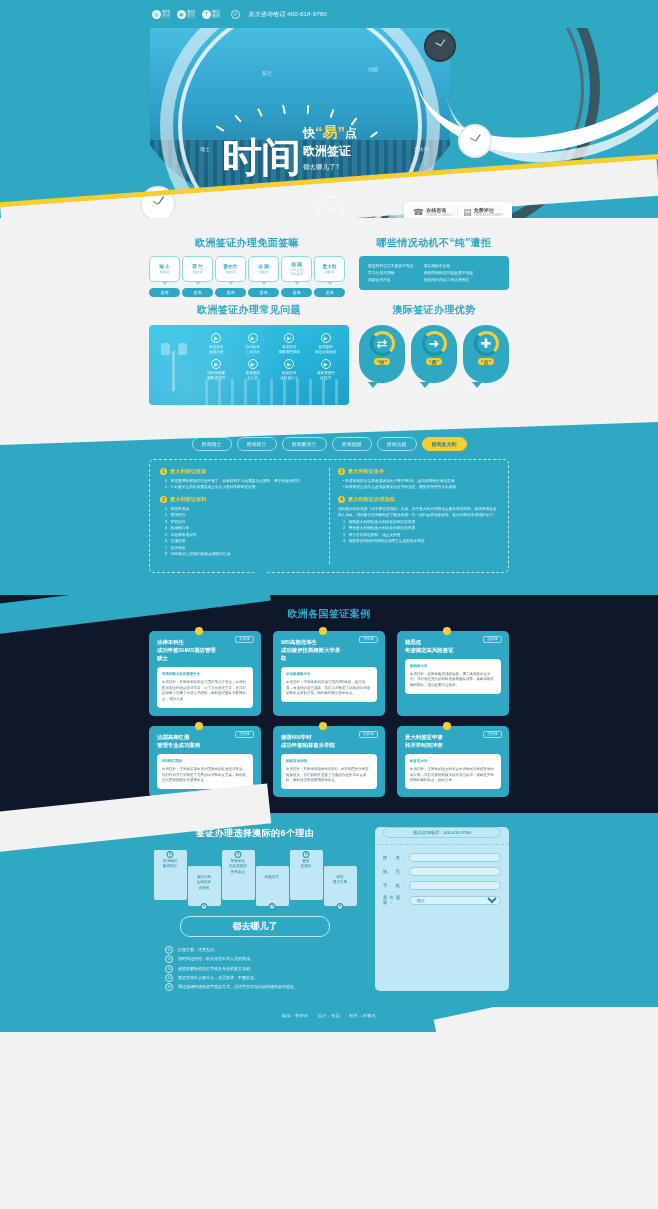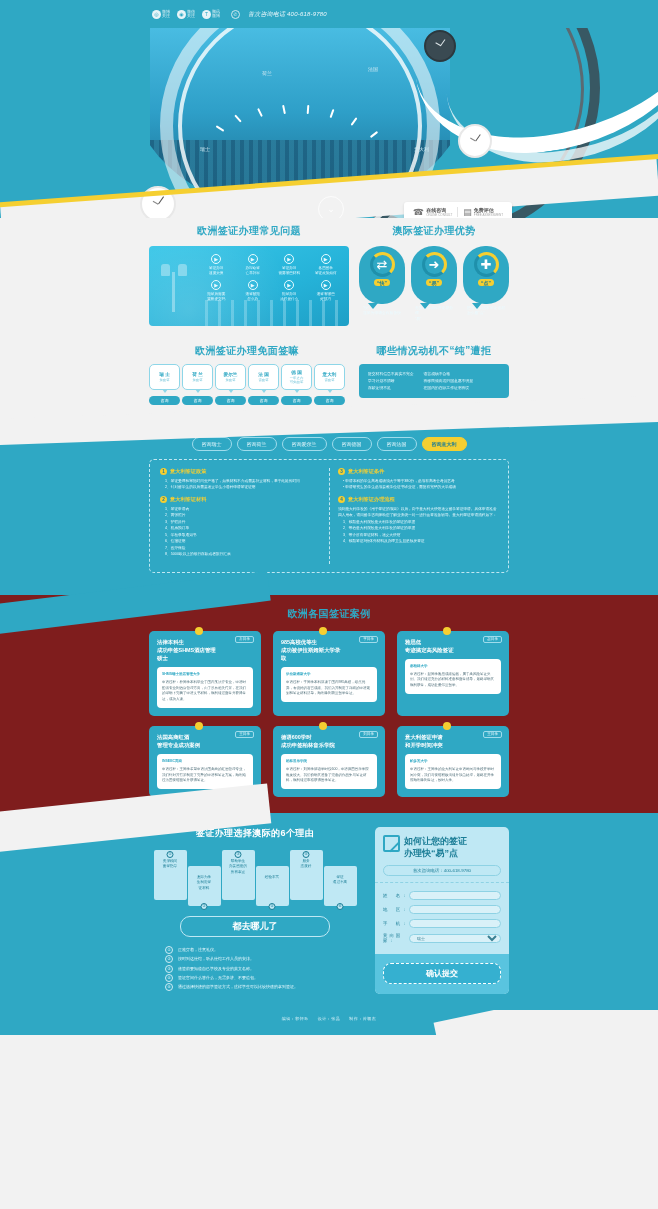--- a/index.html
+++ b/index.html
@@ -130,21 +130,21 @@
   .pcol + .pcol { border-left:1px dashed #bfe7f2;}
   .blk { margin-bottom:6px;}
   .blk-h { display:flex; align-items:center; gap:3px; margin-bottom:2.5px;}
   .blk-n { width:7px; height:7px; border-radius:50%; background:#f5cf31; color:#1b7d96; font-size:4.6px; font-weight:bold; display:flex; align-items:center; justify-content:center;}
   .blk-t { font-size:5.2px; font-weight:bold; color:#f5cf31;}
   .blk ol,.blk ul { list-style:none; }
   .blk li { font-size:3.7px; color:#eafaff; line-height:1.75; padding-left:5px;}
   .blk p { font-size:3.7px; color:#eafaff; line-height:1.75;}
 
   
-  .cases { padding:12px 0 16px; background:#7f1d1d;}
+  .cases { padding:12px 0 16px; background:#0f172a;}
   .cases .sec-title{ margin-bottom:10px;}
   .case-grid { width:360px; margin:0 auto; display:grid; grid-template-columns:repeat(3,1fr); gap:10px 12px;}
   .case { background:#2fa8c4; border-radius:5px; padding:7px 8px 8px; position:relative;}
   .case-dot { position:absolute; left:46px; top:-4px; width:8px; height:8px; border-radius:50%; background:#f5cf31;}
   .case-who { position:absolute; right:7px; top:5px; border:1px solid #9fdcec; border-radius:2px; font-size:3.6px; color:#eafaff; padding:.5px 3px;}
   .case-t { font-size:5.4px; font-weight:bold; color:#fff; line-height:1.5; width:62%;}
   .case-body { margin-top:5px; background:#fff; border-radius:4px; padding:5px 5px;}
   .case-body div { font-size:3.5px; color:#4a6a75; line-height:1.65;}
   .case-body .kv { color:#2fa8c4; font-weight:bold; margin-bottom:2px;}
 
@@ -229,20 +229,28 @@
       <i style="left:116px;top:3px;transform:rotate(20deg)"></i>
       <i style="left:138px;top:11px;transform:rotate(36deg)"></i>
       <i style="left:158px;top:24px;transform:rotate(52deg)"></i>
     </div>
 
     <span class="country-lbl" style="left:200px;top:118px">瑞士</span>
     <span class="country-lbl" style="left:414px;top:118px">意大利</span>
     <span class="country-lbl" style="left:262px;top:42px">荷兰</span>
     <span class="country-lbl" style="left:368px;top:38px">法国</span>
 
+    <div class="hero-title">
+      <span class="h-shi">时间</span>
+      <div class="h-right">
+        <div class="h-l1"><span>快</span><em>“易”</em><span>点</span></div>
+        <div class="h-l2">欧洲签证</div>
+        <div class="h-l3">都去哪儿了?</div>
+      </div>
+    </div>
 
     <div class="clock clock-1"></div>
     <div class="clock clock-2"></div>
     <div class="clock clock-3"></div>
     <div class="circ-arrow">⌄</div>
     <div class="yellow-band"></div>
     <div class="diag-white"></div>
 
     <div class="cta-box">
       <div class="cta-item">
@@ -252,111 +260,20 @@
           <s>ONLINE CONSULT</s>
         </span>
       </div>
       <div class="cta-div"></div>
       <div class="cta-item">
         <span class="cta-ic">▤</span>
         <span class="cta-tx">
           <b>免费评估</b>
           <s>FREE ASSESSMENT</s>
         </span>
-      </div>
-    </div>
-  </div>
-
-  <div class="wrap" style="margin-top:6px">
-    <div style="display:flex;gap:10px">
-      <div style="width:200px">
-        <div class="sec-title">欧洲签证办理常见问题</div>
-      </div>
-      <div style="width:150px">
-        <div class="sec-title">澳际签证办理优势</div>
-      </div>
-    </div>
-
-    <div class="row2">
-      <div class="faq-box">
-        <div class="faq-sky"></div>
-        <div class="lamp">
-            <i style="left:0"></i>
-            <i style="left:17px"></i>
-          </div>
-        <div class="skyline"></div>
-        <div class="faq-grid">
-          <div class="faq-it">
-              <div class="faq-play">▶</div>
-              <div class="faq-tx" style="white-space: pre-line;">签证办理
-速度太慢</div>
-            </div>
-          <div class="faq-it">
-              <div class="faq-play">▶</div>
-              <div class="faq-tx" style="white-space: pre-line;">办理欧签
-亡羊补牢</div>
-            </div>
-          <div class="faq-it">
-              <div class="faq-play">▶</div>
-              <div class="faq-tx" style="white-space: pre-line;">签证办理
-需要哪些材料</div>
-            </div>
-          <div class="faq-it">
-              <div class="faq-play">▶</div>
-              <div class="faq-tx" style="white-space: pre-line;">各国留学
-签证政策如何</div>
-            </div>
-          <div class="faq-it">
-              <div class="faq-play">▶</div>
-              <div class="faq-tx" style="white-space: pre-line;">拒签后需要
-重新提交吗</div>
-            </div>
-          <div class="faq-it">
-              <div class="faq-play">▶</div>
-              <div class="faq-tx" style="white-space: pre-line;">递签被拒
-怎么办</div>
-            </div>
-          <div class="faq-it">
-              <div class="faq-play">▶</div>
-              <div class="faq-tx" style="white-space: pre-line;">拒签办理
-流程是什么</div>
-            </div>
-          <div class="faq-it">
-              <div class="faq-play">▶</div>
-              <div class="faq-tx" style="white-space: pre-line;">递签有哪些
-好技巧</div>
-            </div>
-        </div>
-      </div>
-
-      <div class="adv-box">
-        <div class="adv-card">
-          <div class="adv-bub">
-            <div class="adv-ring">⇄</div>
-            <div class="adv-badge">“快”</div>
-          </div>
-          <div class="adv-tx" style="white-space: pre-line;">“快”
-递签为申请全程服务快</div>
-        </div>
-        <div class="adv-card">
-          <div class="adv-bub">
-            <div class="adv-ring">➜</div>
-            <div class="adv-badge">“易”</div>
-          </div>
-          <div class="adv-tx" style="white-space: pre-line;">无复杂繁琐程序更易办理
-“易”</div>
-        </div>
-        <div class="adv-card">
-          <div class="adv-bub">
-            <div class="adv-ring">✚</div>
-            <div class="adv-badge">“点”</div>
-          </div>
-          <div class="adv-tx" style="white-space: pre-line;">把握拒签国家签证走材
-怎么看“点”</div>
-        </div>
       </div>
     </div>
   </div>
 
   <div class="wrap" style="margin-top:18px">
     <div class="row3">
       <div class="vf-col">
         <div class="sec-title">欧洲签证办理免面签嘛</div>
         <div class="vf-bubbles">
           <div class="vf-item">
@@ -416,20 +333,111 @@
           <ul>
             <li>语言成绩不合格</li>
             <li>有移民倾向或归国意愿不明显</li>
             <li>在国内的在职工作证明有误</li>
           </ul>
         </div>
       </div>
     </div>
   </div>
 
+  <div class="wrap" style="margin-top:6px">
+    <div style="display:flex;gap:10px">
+      <div style="width:200px">
+        <div class="sec-title">欧洲签证办理常见问题</div>
+      </div>
+      <div style="width:150px">
+        <div class="sec-title">澳际签证办理优势</div>
+      </div>
+    </div>
+
+    <div class="row2">
+      <div class="faq-box">
+        <div class="faq-sky"></div>
+        <div class="lamp">
+            <i style="left:0"></i>
+            <i style="left:17px"></i>
+          </div>
+        <div class="skyline"></div>
+        <div class="faq-grid">
+          <div class="faq-it">
+              <div class="faq-play">▶</div>
+              <div class="faq-tx" style="white-space: pre-line;">签证办理
+速度太慢</div>
+            </div>
+          <div class="faq-it">
+              <div class="faq-play">▶</div>
+              <div class="faq-tx" style="white-space: pre-line;">办理欧签
+亡羊补牢</div>
+            </div>
+          <div class="faq-it">
+              <div class="faq-play">▶</div>
+              <div class="faq-tx" style="white-space: pre-line;">签证办理
+需要哪些材料</div>
+            </div>
+          <div class="faq-it">
+              <div class="faq-play">▶</div>
+              <div class="faq-tx" style="white-space: pre-line;">各国留学
+签证政策如何</div>
+            </div>
+          <div class="faq-it">
+              <div class="faq-play">▶</div>
+              <div class="faq-tx" style="white-space: pre-line;">拒签后需要
+重新提交吗</div>
+            </div>
+          <div class="faq-it">
+              <div class="faq-play">▶</div>
+              <div class="faq-tx" style="white-space: pre-line;">递签被拒
+怎么办</div>
+            </div>
+          <div class="faq-it">
+              <div class="faq-play">▶</div>
+              <div class="faq-tx" style="white-space: pre-line;">拒签办理
+流程是什么</div>
+            </div>
+          <div class="faq-it">
+              <div class="faq-play">▶</div>
+              <div class="faq-tx" style="white-space: pre-line;">递签有哪些
+好技巧</div>
+            </div>
+        </div>
+      </div>
+
+      <div class="adv-box">
+        <div class="adv-card">
+          <div class="adv-bub">
+            <div class="adv-ring">⇄</div>
+            <div class="adv-badge">“快”</div>
+          </div>
+          <div class="adv-tx" style="white-space: pre-line;">“快”
+递签为申请全程服务快</div>
+        </div>
+        <div class="adv-card">
+          <div class="adv-bub">
+            <div class="adv-ring">➜</div>
+            <div class="adv-badge">“易”</div>
+          </div>
+          <div class="adv-tx" style="white-space: pre-line;">无复杂繁琐程序更易办理
+“易”</div>
+        </div>
+        <div class="adv-card">
+          <div class="adv-bub">
+            <div class="adv-ring">✚</div>
+            <div class="adv-badge">“点”</div>
+          </div>
+          <div class="adv-tx" style="white-space: pre-line;">把握拒签国家签证走材
+怎么看“点”</div>
+        </div>
+      </div>
+    </div>
+  </div>
+
   <div class="band">
     <div class="tabs">
       <button class="tab">咨询瑞士</button>
       <button class="tab">咨询荷兰</button>
       <button class="tab">咨询爱尔兰</button>
       <button class="tab">咨询德国</button>
       <button class="tab">咨询法国</button>
       <button class="tab active">咨询意大利</button>
     </div>
 
@@ -598,27 +606,20 @@
         <ul class="tips">
           <li><b>①</b><span>正准穿着，注意礼仪。</span></li>
           <li><b>②</b><span>按时到达使馆，听从使馆工作人员的安排。</span></li>
           <li><b>③</b><span>递签前要知道自己学校及专业的英文名称。</span></li>
           <li><b>④</b><span>签证官问什么答什么，无需多讲、不要造包。</span></li>
           <li><b>⑤</b><span>通过选择快捷的留学签证方式，这样学生可以比较快速的拿到签证。</span></li>
         </ul>
       </div>
 
       <div class="form-col">
-        <div class="form-head">
-          <div class="form-ic"></div>
-          <div class="form-h1">
-            <div style="white-space: pre-line;">如何让您的签证</div>
-            <div style="white-space: pre-line;">办理快“易”点</div>
-          </div>
-        </div>
         <div class="form-tel">首次咨询电话：400-618-9780</div>
         <div class="form-body">
           <div class="frow">
             <span class="flabel">姓　名：</span>
             <input class="finput" type="text" value="" style="">
           </div>
           <div class="frow">
             <span class="flabel">地　区：</span>
             <input class="finput" type="text" value="" style="">
           </div>
@@ -626,23 +627,20 @@
             <span class="flabel">手　机：</span>
             <input class="finput" type="text" value="" style="">
           </div>
           <div class="frow">
             <span class="flabel">意向国家：</span>
             <select class="fselect">
               <option>瑞士</option>
             </select>
           </div>
         </div>
-        <div class="form-foot">
-          <button class="submit">确认提交</button>
-        </div>
       </div>
     </div>
   </div>
 
   <div class="footer">
     <div class="footer-txt">编辑：郭怀珏　　设计：张晶　　制作：曾颖杰</div>
   </div>
 
 </div>
 

